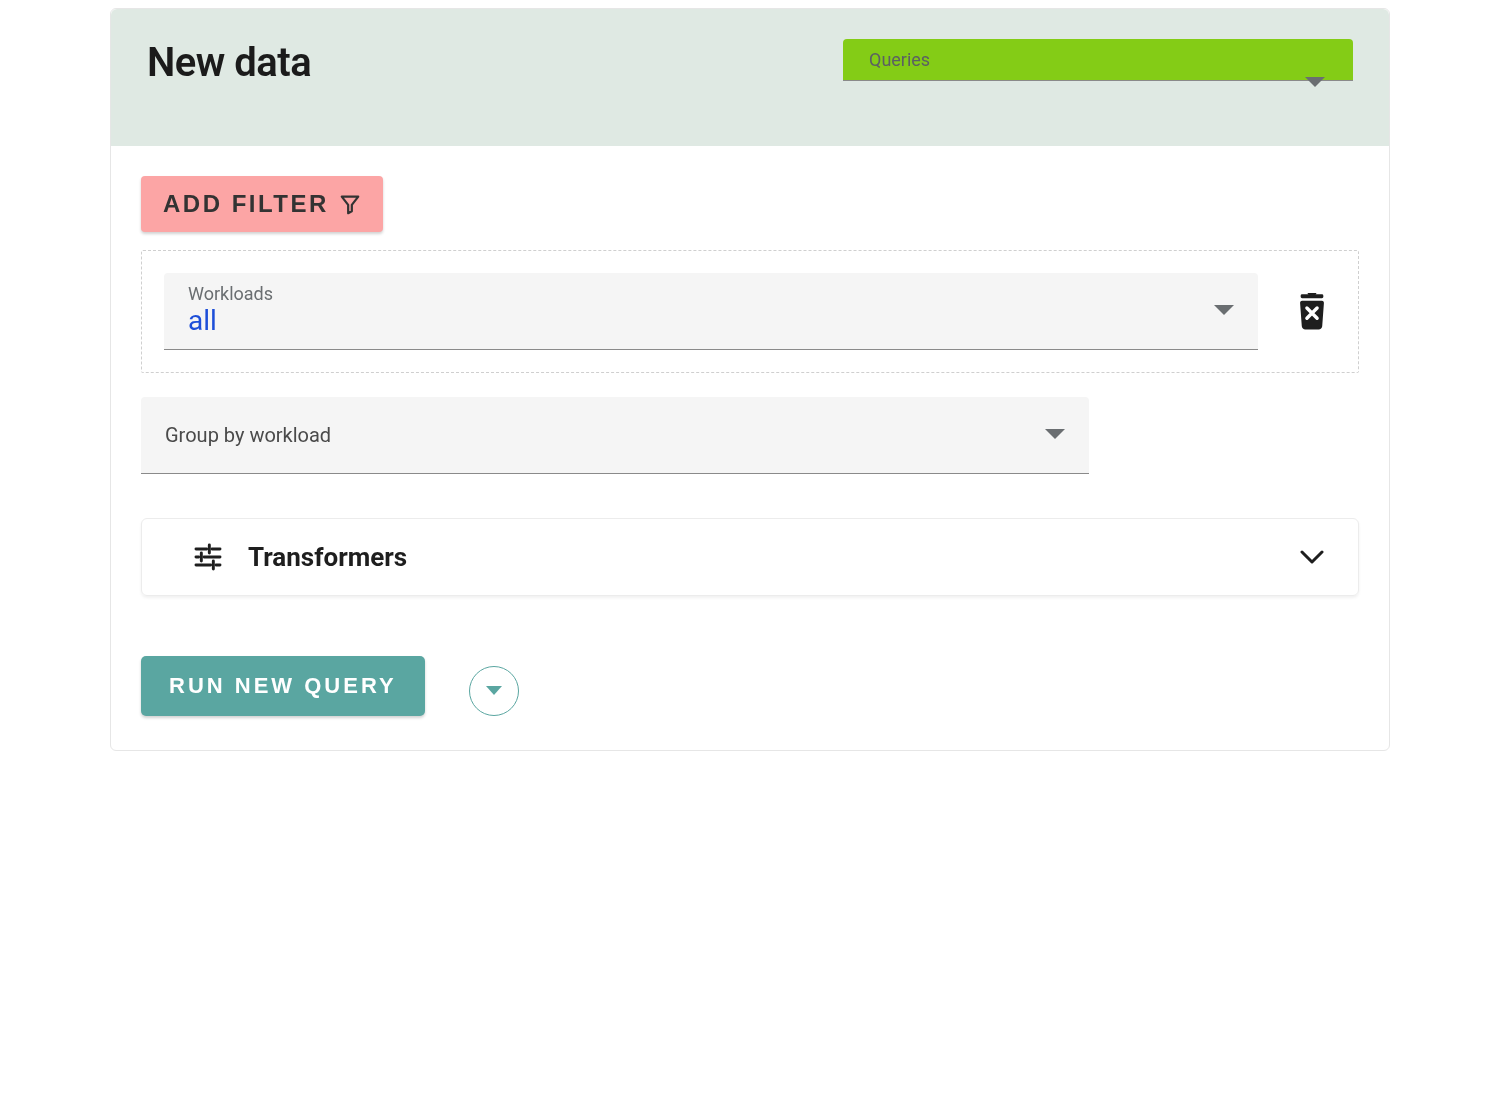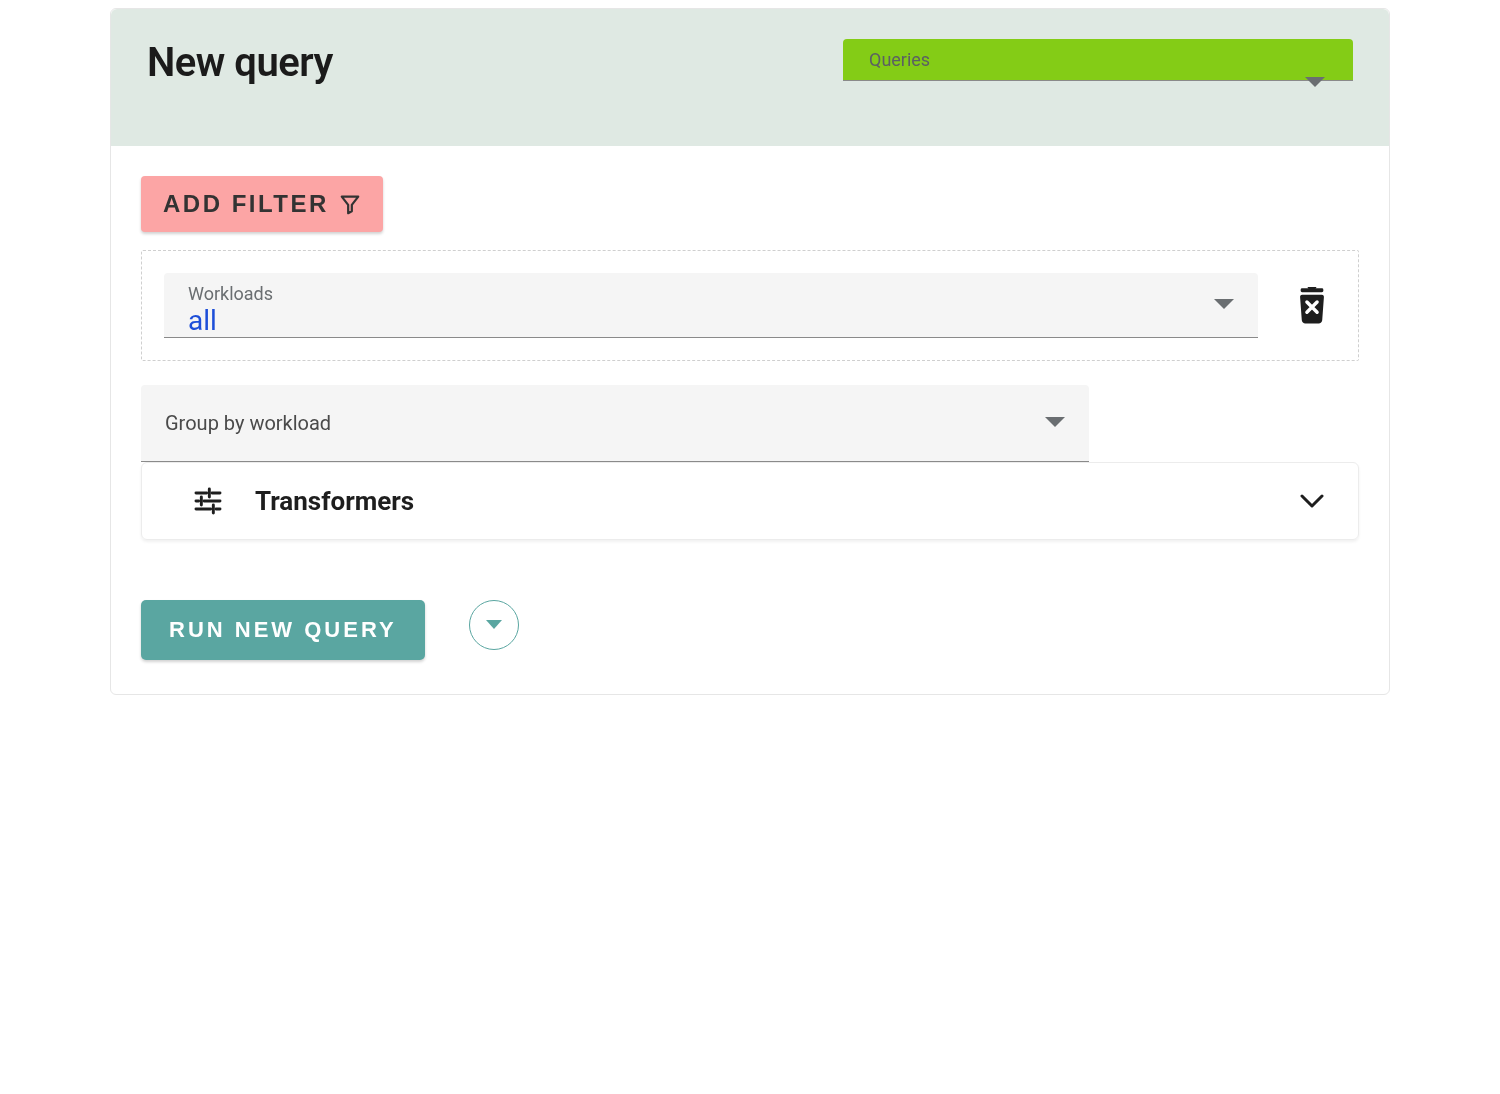--- a/index.html
+++ b/index.html
@@ -86,21 +86,21 @@
     padding: 22px 22px 22px 22px;
     display: flex;
     align-items: center;
     gap: 30px;
   }
   .select-field {
     background: #f5f5f5;
     border-bottom: 1.5px solid #8a8a8a;
     border-top-left-radius: 4px;
     border-top-right-radius: 4px;
-    padding: 10px 18px 0 24px;
+    padding: 10px 18px 12px 24px;
     position: relative;
     cursor: pointer;
     flex: 1;
   }
   .select-field.with-label .field-label {
     font-size: 18px;
     color: #6a6e71;
   }
   .select-field .field-value {
     font-size: 28px;
@@ -126,39 +126,40 @@
     width: calc(100% - 270px);
   }
   .groupby-row .select-field {
     padding: 26px 24px;
   }
   .groupby-row .select-field .field-value {
     font-size: 20px;
     color: #4a4a4a;
   }
   .transformers-panel {
+    margin-top: 44px;
     border: 1px solid #ececec;
     border-radius: 6px;
     box-shadow: 0 2px 3px rgba(0,0,0,0.06);
     padding: 22px 34px 22px 50px;
     display: flex;
     align-items: center;
-    gap: 31px;
+    gap: 24px;
     cursor: pointer;
   }
   .transformers-panel .t-label {
     font-size: 26px;
     font-weight: 700;
     color: #1e1e1e;
   }
   .transformers-panel .spacer { flex: 1; }
   .footer-row {
     margin-top: 60px;
     display: flex;
-    align-items: flex-start;
+    align-items: flex-end;
     gap: 44px;
   }
   .run-btn {
     background: #5aa6a1;
     color: #fff;
     border: none;
     border-radius: 5px;
     padding: 17px 28px;
     font-size: 22px;
     font-weight: 600;
@@ -178,21 +179,21 @@
   }
   svg { display: block; }
 </style>
 </head>
 <body>
 
 <div class="card">
 
   <div class="header">
     <div class="header-left">
-      <h1 class="title">New query</h1>
+      <h1 class="title">New data</h1>
     </div>
     <div class="queries-select">
       <div class="label">Queries</div>
       <span class="chev">
         <svg width="20" height="12" viewBox="0 0 20 12">
             <path d="M0 0 L10 10 L20 0 Z" fill="#6a6e71"></path>
           </svg>
       </span>
     </div>
   </div>

